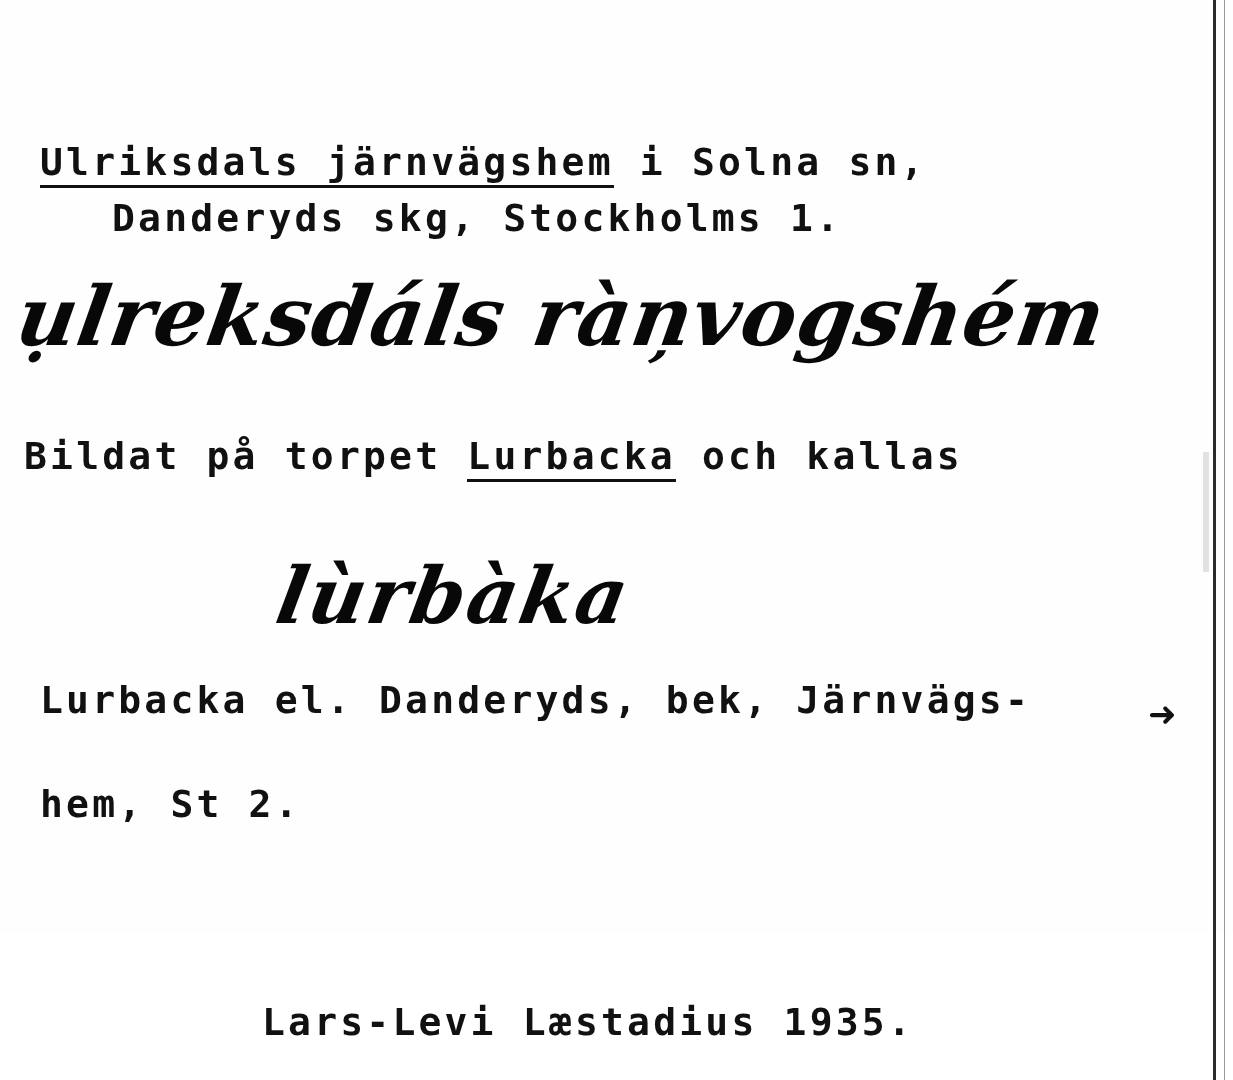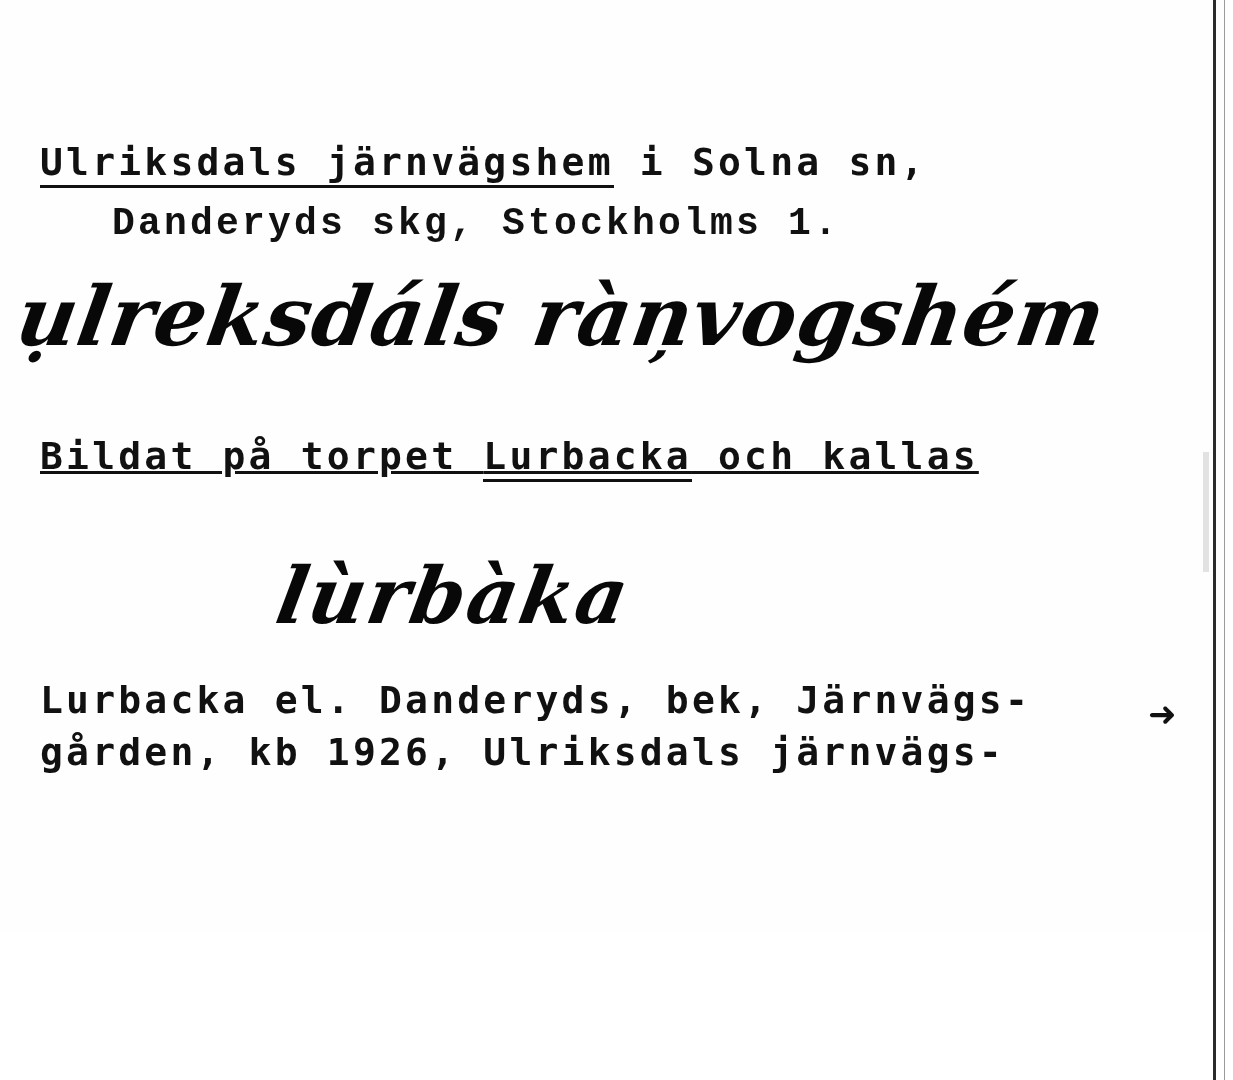--- a/index.html
+++ b/index.html
@@ -69,25 +69,25 @@
     position: absolute;
     font-family: "DejaVu Serif", serif;
     font-style: italic;
     font-weight: 700;
     color: #080808;
     white-space: pre;
   }
 
   
   #line-title-1   { left: 40px;  top: 140px; }
-  #line-title-2   { left: 112px; top: 202px; font-family: Liberation Mono, monospace; }
+  #line-title-2   { left: 112px; top: 196px; }
 
   #hand-1         { left: 18px;  top: 268px; font-size: 82px; letter-spacing: 1px; transform: skewX(-9deg); }
 
-  #line-body-1    { left: 40px;  top: 434px; text-decoration: underline; }
+  #line-body-1    { left: 24px;  top: 434px; }
   #line-body-2    { left: 40px;  top: 486px; }
 
   #hand-2         { left: 278px; top: 550px; font-size: 78px; letter-spacing: 2px; transform: skewX(-10deg); }
 
   #line-body-3    { left: 40px;  top: 678px; }
   #line-body-4    { left: 40px;  top: 730px; }
   #line-body-5    { left: 40px;  top: 782px; }
 
   #line-footer    { left: 262px; top: 1000px; }
 
@@ -117,16 +117,17 @@
   <div class="hand" id="hand-1">ụlreksdáls ràņvogshém</div>
 
   <div class="typed" id="line-body-1"><span>Bildat på torpet </span><span class="u">Lurbacka</span><span> och kallas</span></div>
 
 
   <div class="hand" id="hand-2">lùrbàka</div>
 
   <div class="typed" id="line-body-3">Lurbacka el. Danderyds, bek, Järnvägs-</div>
   <div class="arrow-mark">➜</div>
 
-  <div class="typed" id="line-body-4">gården, kb 1926, Ulriksdals järnvägs-</div>
+  <div class="typed" id="line-body-5">hem, St 2.</div>
 
+  <div class="typed" id="line-footer">Lars-Levi Læstadius 1935.</div>
 
 </div>
 
 </body></html>

